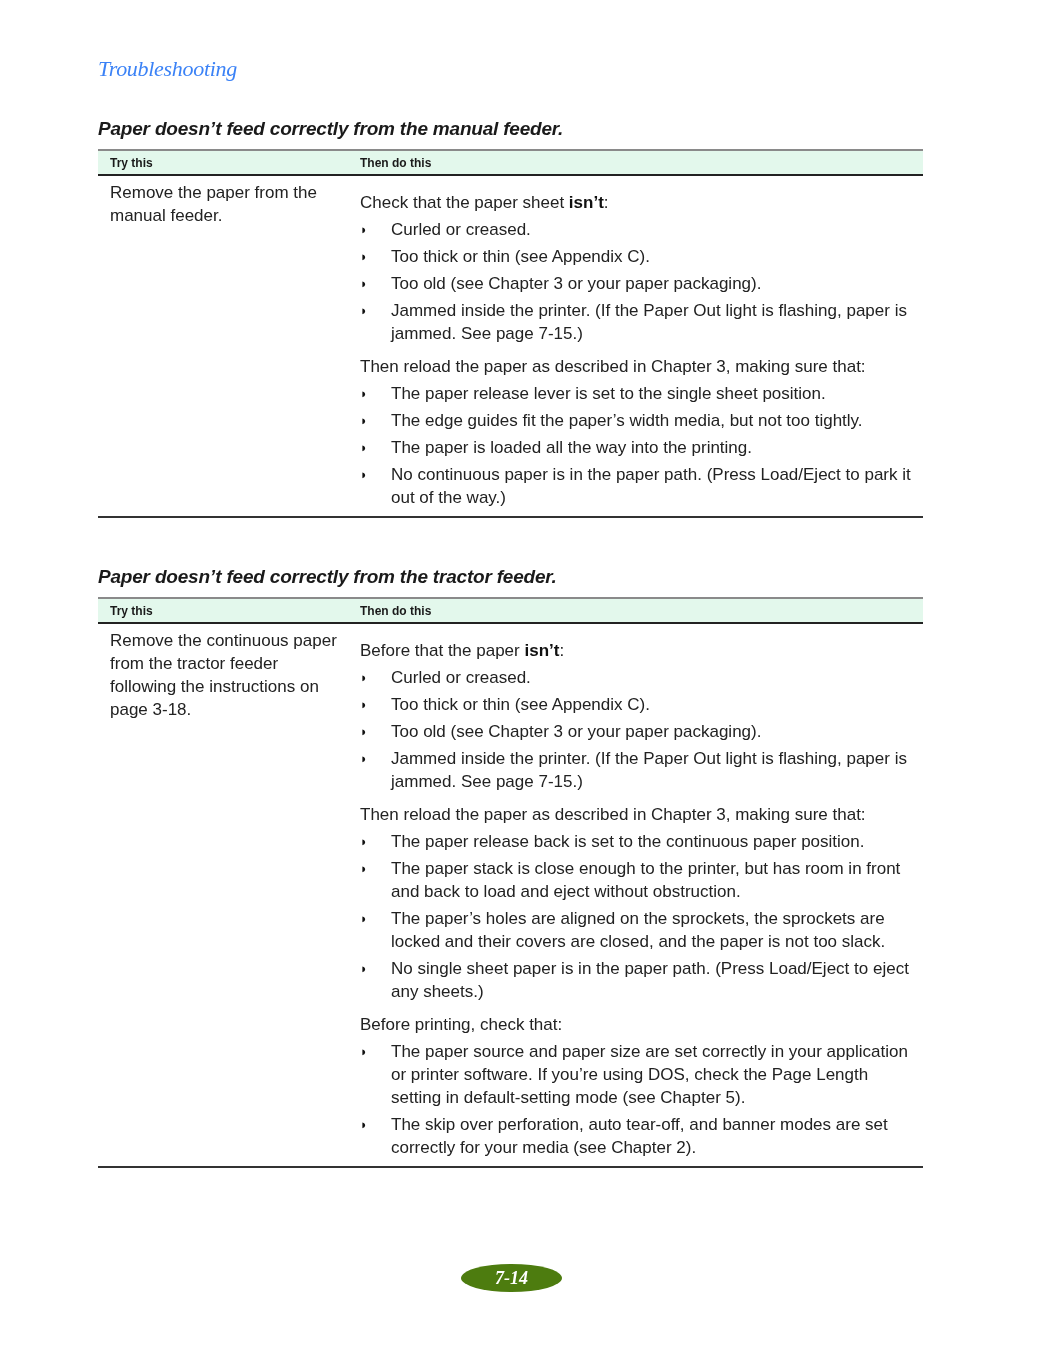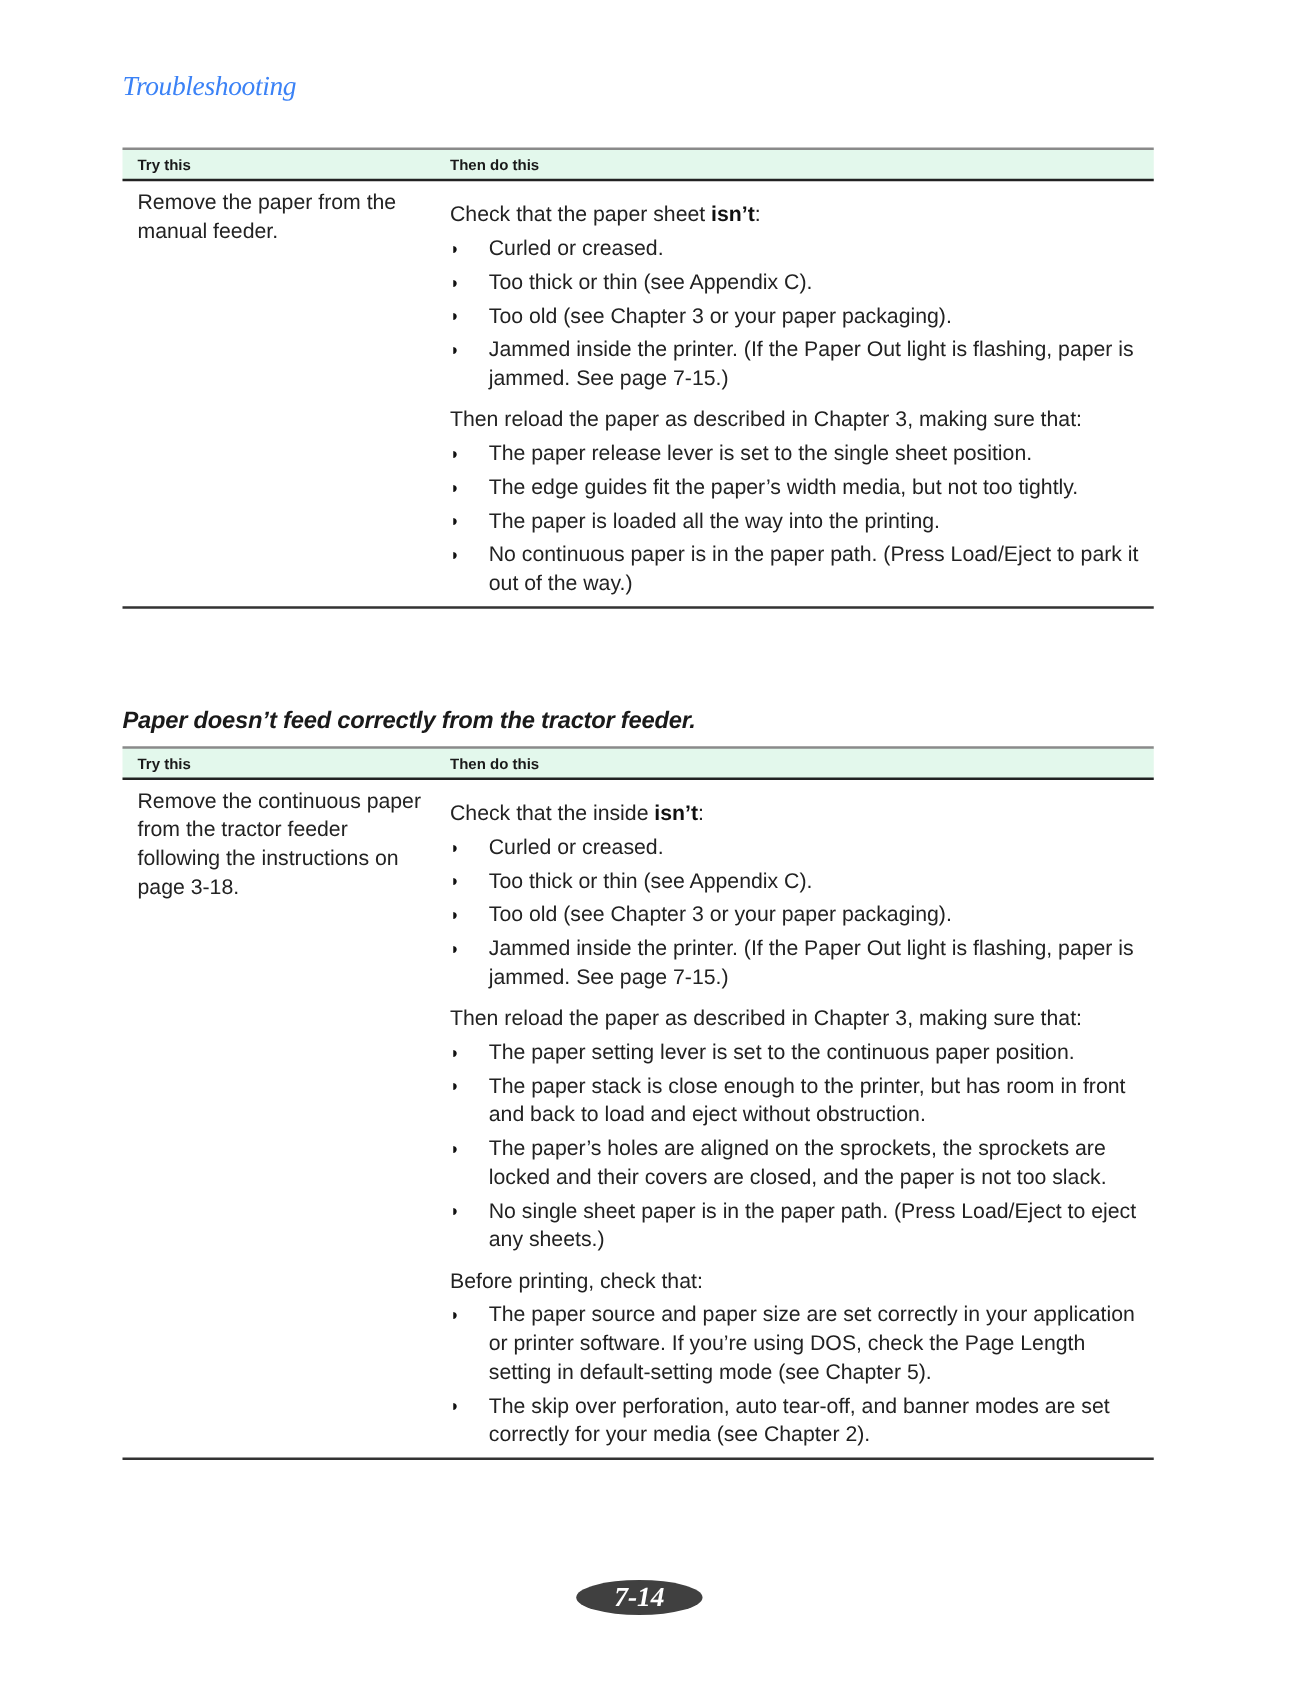--- a/index.html
+++ b/index.html
@@ -12,28 +12,29 @@
   .tbl th { text-align: left; font-weight: bold; font-size: 12px; padding: 5px 12px 4px 12px; border-top: 2px solid #8a8a8a; border-bottom: 2px solid #222; color: #1a1a1a; }
   .tbl th.c1 { width: 226px; }
   .tbl td { vertical-align: top; font-size: 17px; line-height: 23px; padding: 5px 0 3px 12px; color: #222; }
   .tbl td.c2 { padding-left: 12px; padding-right: 6px; }
   .tbl tbody tr { border-bottom: 2px solid #333; }
   .para { margin: 10px 0 4px 0; }
   .para b { font-weight: bold; color: #111; }
   ul.bullets { list-style: none; margin: 0 0 4px 0; padding: 0; }
   ul.bullets li { position: relative; padding-left: 31px; margin-bottom: 4px; }
   ul.bullets li .bul { position: absolute; left: 0; top: 0; font-size: 13px; color: #111; }
-  .folio { position: absolute; left: 461px; top: 1264px; width: 101px; height: 28px; border-radius: 50%; background: #404040; color: #ffffff; font-family: "Liberation Serif", serif; font-style: italic; font-weight: bold; font-size: 22px; text-align: center; line-height: 28px; }
+  .folio { position: absolute; left: 461px; top: 1264px; width: 101px; height: 28px; border-radius: 50%; background: #4d7c0f; color: #ffffff; font-family: "Liberation Serif", serif; font-style: italic; font-weight: bold; font-size: 18px; text-align: center; line-height: 28px; }
 </style>
 </head>
 <body>
 
 <div class="running-head">Troubleshooting</div>
 
 <div class="section" style="top:118px;">
+  <div class="section-title">Paper doesn’t feed correctly from the manual feeder.</div>
   <table class="tbl">
     <thead>
       <tr>
         <th class="c1">Try this</th>
         <th>Then do this</th>
       </tr>
     </thead>
     <tbody>
       <tr>
         <td class="c1"><span>Remove the paper from the manual feeder.</span></td>
@@ -64,30 +65,30 @@
     <thead>
       <tr>
         <th class="c1">Try this</th>
         <th>Then do this</th>
       </tr>
     </thead>
     <tbody>
       <tr>
         <td class="c1"><span>Remove the continuous paper from the tractor feeder following the instructions on page 3-18.</span></td>
         <td class="c2">
-          <div class="para"><span>Check that the inside </span><b>isn’t</b><span>:</span></div>
+          <div class="para"><span>Before that the paper </span><b>isn’t</b><span>:</span></div>
           <ul class="bullets">
             <li><span class="bul">◗</span><span>Curled or creased.</span></li>
             <li><span class="bul">◗</span><span>Too thick or thin (see Appendix C).</span></li>
             <li><span class="bul">◗</span><span>Too old (see Chapter 3 or your paper packaging).</span></li>
             <li><span class="bul">◗</span><span>Jammed inside the printer. (If the Paper Out light is flashing, paper is jammed. See page 7-15.)</span></li>
           </ul>
           <div class="para">Then reload the paper as described in Chapter 3, making sure that:</div>
           <ul class="bullets">
-            <li><span class="bul">◗</span><span>The paper setting lever is set to the continuous paper position.</span></li>
+            <li><span class="bul">◗</span><span>The paper release back is set to the continuous paper position.</span></li>
             <li><span class="bul">◗</span><span>The paper stack is close enough to the printer, but has room in front and back to load and eject without obstruction.</span></li>
             <li><span class="bul">◗</span><span>The paper’s holes are aligned on the sprockets, the sprockets are locked and their covers are closed, and the paper is not too slack.</span></li>
             <li><span class="bul">◗</span><span>No single sheet paper is in the paper path. (Press Load/Eject to eject any sheets.)</span></li>
           </ul>
           <div class="para">Before printing, check that:</div>
           <ul class="bullets">
             <li><span class="bul">◗</span><span>The paper source and paper size are set correctly in your application or printer software. If you’re using DOS, check the Page Length setting in default-setting mode (see Chapter 5).</span></li>
             <li><span class="bul">◗</span><span>The skip over perforation, auto tear-off, and banner modes are set correctly for your media (see Chapter 2).</span></li>
           </ul>
         </td>

